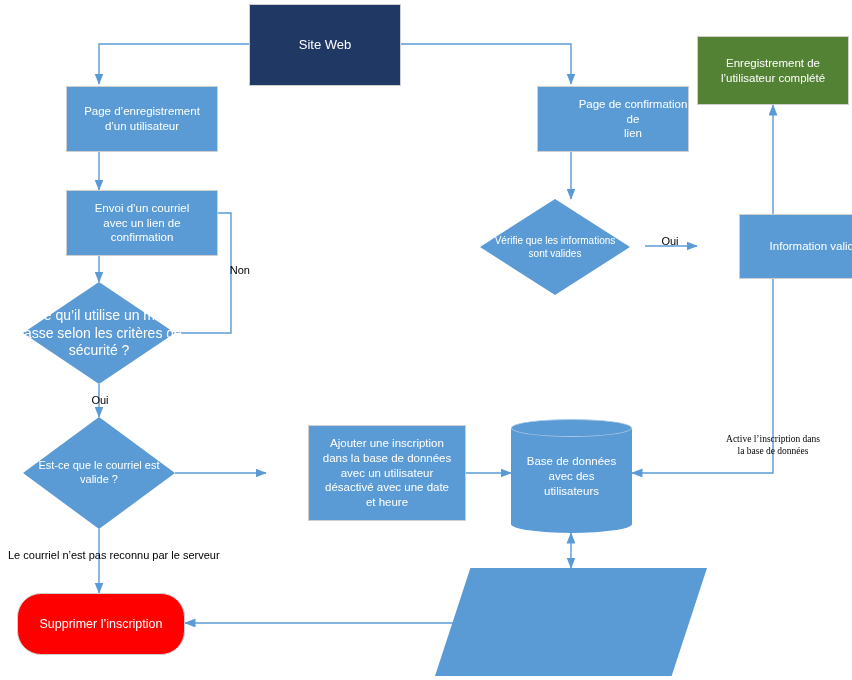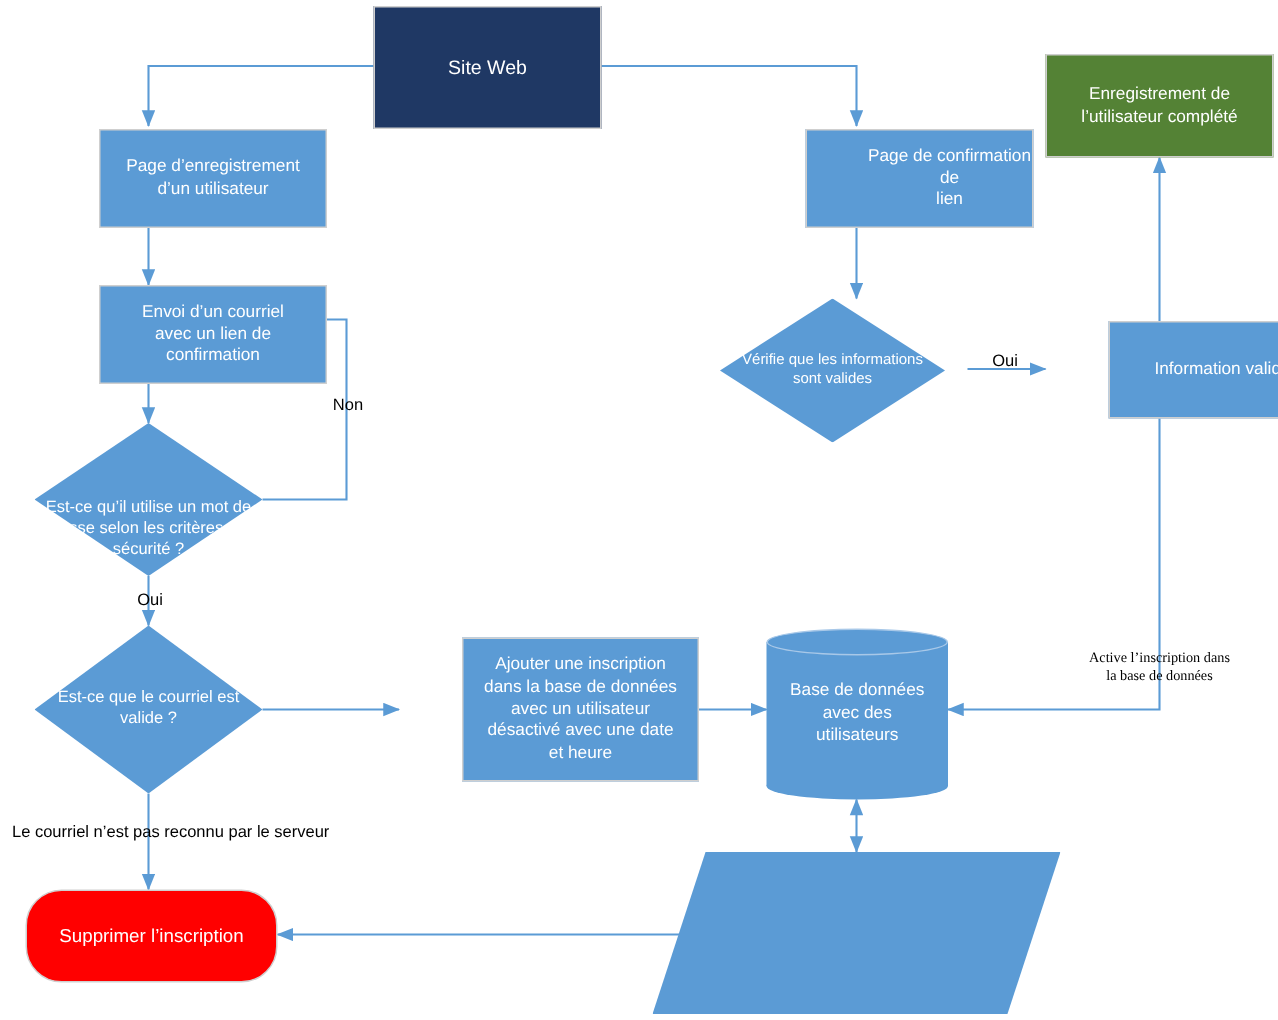--- a/index.html
+++ b/index.html
@@ -208,21 +208,21 @@
 
   <div class="node rect process" style="left:24px; top:86px; width:152px; height:66px;">Page d’enregistrement
 d’un utilisateur</div>
 
   <div class="node rect process" style="left:24px; top:190px; width:152px; height:66px;">Envoi d’un courriel
 avec un lien de
 confirmation</div>
 
   <div class="diamond-wrap" style="left:23px; top:282px; width:152px; height:102px;">
     <div class="diamond-shape"></div>
-    <div class="diamond-label" style="font-size:11px; width:196px;margin-top:20px;">Est-ce qu’il utilise un mot de
+    <div class="diamond-label" style="font-size:14px; width:196px;">Est-ce qu’il utilise un mot de
 passe selon les critères de
 sécurité ?</div>
   </div>
 
   <div class="diamond-wrap" style="left:23px; top:417px; width:152px; height:112px;">
     <div class="diamond-shape"></div>
     <div class="diamond-label" style="font-size:11px; width:150px;">Est-ce que le courriel est
 valide ?</div>
   </div>
 
@@ -254,21 +254,21 @@
     <div class="diamond-shape"></div>
     <div class="diamond-label" style="font-size:10px; width:150px;">Vérifie que les informations
 sont valides</div>
   </div>
 
   <div class="node rect success" style="left:697px; top:36px; width:152px; height:69px;">Enregistrement de
 l’utilisateur complété</div>
 
   <div class="node rect process" style="left:697px; top:214px; width:152px; height:65px;">Information valide</div>
 
-  <div class="edge-label" style="left:214px; top:264px; width:36px;">Non</div>
+  <div class="edge-label" style="left:214px; top:264px; width:36px;text-align:right;">Non</div>
 
   <div class="edge-label" style="left:82px; top:394px; width:36px;">Oui</div>
 
   <div class="edge-label" style="left:8px; top:549px; width:230px; text-align:left;">Le courriel n’est pas reconnu par le serveur</div>
 
   <div class="edge-label" style="left:653px; top:235px; width:34px;">Oui</div>
 
   <div class="edge-label small" style="left:698px; top:434px; width:150px;font-family:Liberation Serif, serif;">Active l’inscription dans
 la base de données</div>
 

